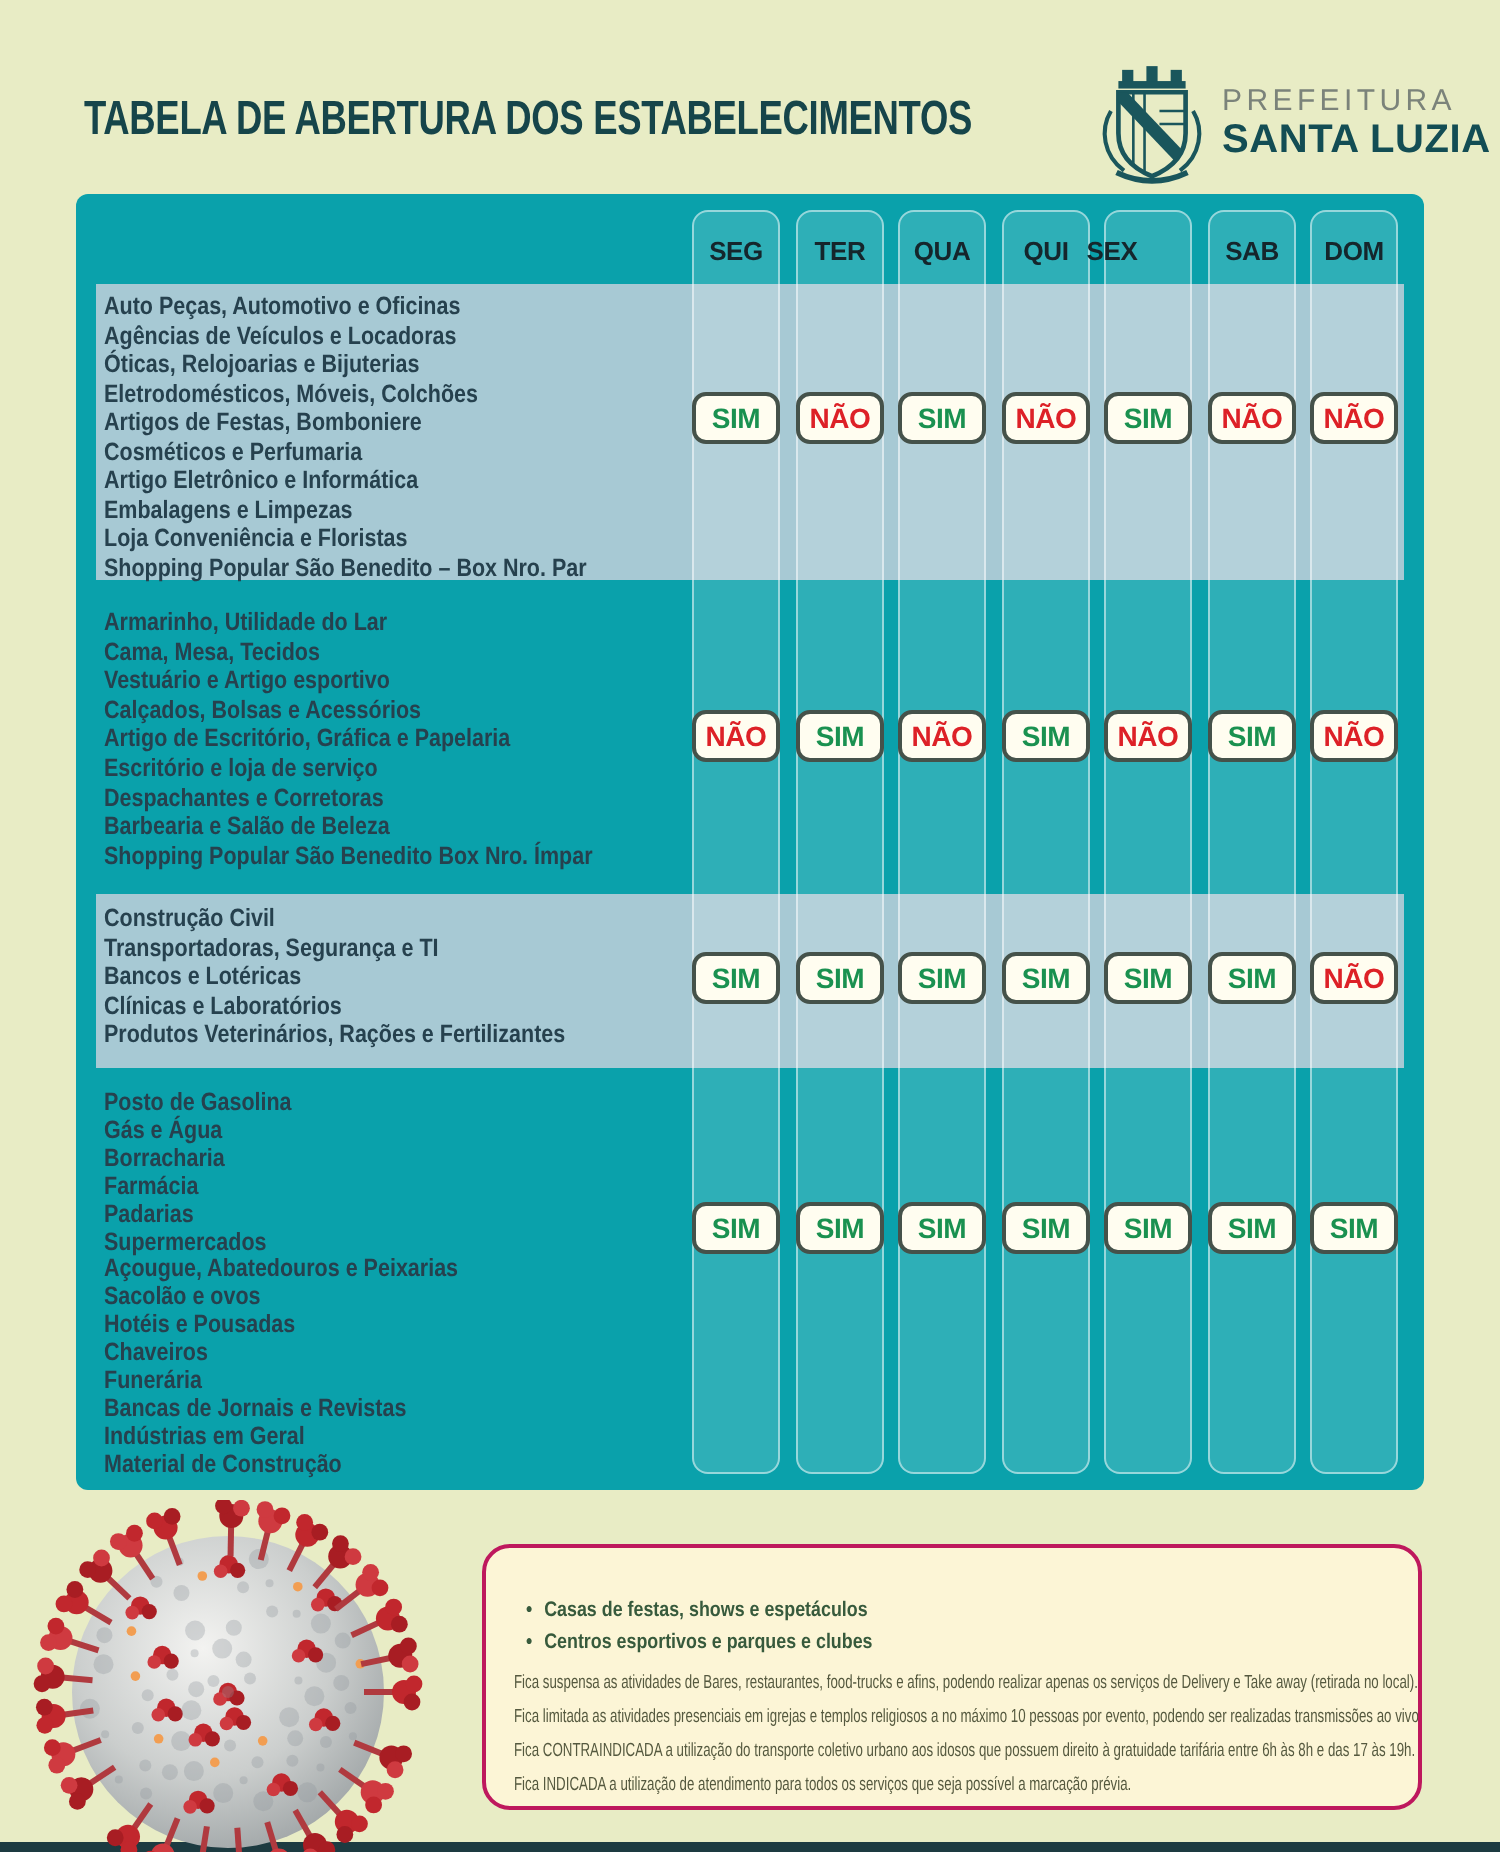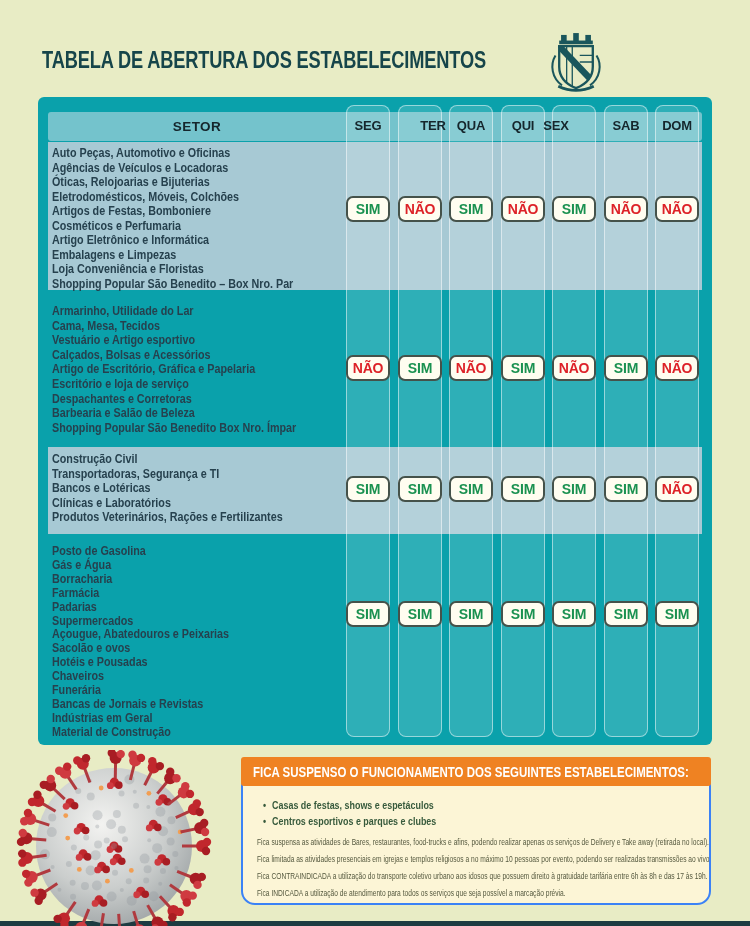--- a/index.html
+++ b/index.html
@@ -35,21 +35,21 @@
   .badge.sim{color:#1a9150}
   .badge.nao{color:#dd2127}
 
   
   .notice{position:absolute;left:241px;top:757px;width:470px;height:148px}
   .notice-bar{position:absolute;left:0;top:0;width:100%;height:29px;background:#ef8222;border-radius:3px;
               color:#fff;font-weight:700;font-size:14px;display:flex;align-items:center;padding-left:12px;
               box-sizing:border-box;z-index:2;white-space:nowrap}
   .notice-bar span{transform:scaleX(.82);transform-origin:left center}
   .notice-box{position:absolute;left:0;top:15px;width:100%;height:133px;background:#fcf5d6;
-              border:2px solid #3b82f6;border-radius:14px;box-sizing:border-box;z-index:1;
+              border:2px solid #be185d;border-radius:14px;box-sizing:border-box;z-index:1;
               padding:24px 12px 0 14px;overflow:hidden}
   .bullets{list-style:none;margin:0;padding:0 0 0 6px}
   .bullets li{font-size:10.5px;font-weight:700;color:#375a3c;line-height:15.5px;white-space:nowrap;
               transform:scaleX(.85);transform-origin:left center}
   .bullets li::before{content:"•";margin-right:7px}
   .paras{margin-top:4px}
   .para{font-size:9.5px;color:#55593f;line-height:17px;white-space:nowrap;
         transform:scaleX(.7);transform-origin:left center}
 
   
@@ -79,33 +79,34 @@
         <line x1="20" y1="16" x2="20" y2="62" stroke-width="1.4"></line>
         <line x1="26" y1="16" x2="26" y2="62" stroke-width="1.4"></line>
         <line x1="34" y1="26" x2="48" y2="26" stroke-width="1.4"></line>
         <line x1="34" y1="33" x2="48" y2="33" stroke-width="1.4"></line>
         <path d="M10 14 L50 56" stroke-width="7"></path>
       </g>
       <path d="M8 26 c-6 10 -4 24 7 32" fill="none" stroke="#1a565c" stroke-width="2.2"></path>
       <path d="M52 26 c6 10 4 24 -7 32" fill="none" stroke="#1a565c" stroke-width="2.2"></path>
       <path d="M11 59 q19 9 38 0" fill="none" stroke="#1a565c" stroke-width="3"></path>
     </svg>
+    <div class="logo-text">
+      <span class="l1">PREFEITURA</span>
+      <span class="l2">SANTA LUZIA</span>
+    </div>
   </div>
 
   <div class="table" id="schedule-table">
     <div class="gband" id="band-1"></div>
     <div class="gband" id="band-3"></div>
-    <div class="hband">
-      <span class="setor">SETOR</span>
-    </div>
 
   <div class="strip" style="left: 308px;"></div>
       <div class="daylabel" style="left: 308px;">SEG</div>
       <div class="strip" style="left: 360px;"></div>
-      <div class="daylabel" style="left: 360px; padding-left: 13px;">TER</div>
+      <div class="daylabel" style="left: 360px;">TER</div>
       <div class="strip" style="left: 411px;"></div>
       <div class="daylabel" style="left: 411px;">QUA</div>
       <div class="strip" style="left: 463px;"></div>
       <div class="daylabel" style="left: 463px;">QUI</div>
       <div class="strip" style="left: 514px;"></div>
       <div class="daylabel" style="left: 496px;">SEX</div>
       <div class="strip" style="left: 566px;"></div>
       <div class="daylabel" style="left: 566px;">SAB</div>
       <div class="strip" style="left: 617px;"></div>
       <div class="daylabel" style="left: 617px; text-align: center;">DOM</div>
@@ -190,23 +191,20 @@
       <ul class="bullets" id="bullets">
           <li>Casas de festas, shows e espetáculos</li>
           <li>Centros esportivos e parques e clubes</li>
         </ul>
       <div class="paras" id="paras">
           <div class="para">Fica suspensa as atividades de Bares, restaurantes, food-trucks e afins, podendo realizar apenas os serviços de Delivery e Take away (retirada no local).</div>
           <div class="para">Fica limitada as atividades presenciais em igrejas e templos religiosos a no máximo 10 pessoas por evento, podendo ser realizadas transmissões ao vivo.</div>
           <div class="para">Fica CONTRAINDICADA a utilização do transporte coletivo urbano aos idosos que possuem direito à gratuidade tarifária entre 6h às 8h e das 17 às 19h.</div>
           <div class="para">Fica INDICADA a utilização de atendimento para todos os serviços que seja possível a marcação prévia.</div>
         </div>
-    </div>
-    <div class="notice-bar">
-      <span>FICA SUSPENSO O FUNCIONAMENTO DOS SEGUINTES ESTABELECIMENTOS:</span>
     </div>
   </div>
 
   <svg class="virus" id="virus-svg" viewBox="0 0 212 200">
     <defs>
       <radialGradient id="vg" cx="42%" cy="36%" r="75%">
         <stop offset="0%" stop-color="#f3f3f1"></stop>
         <stop offset="55%" stop-color="#cbcecd"></stop>
         <stop offset="100%" stop-color="#969c9e"></stop>
       </radialGradient>

